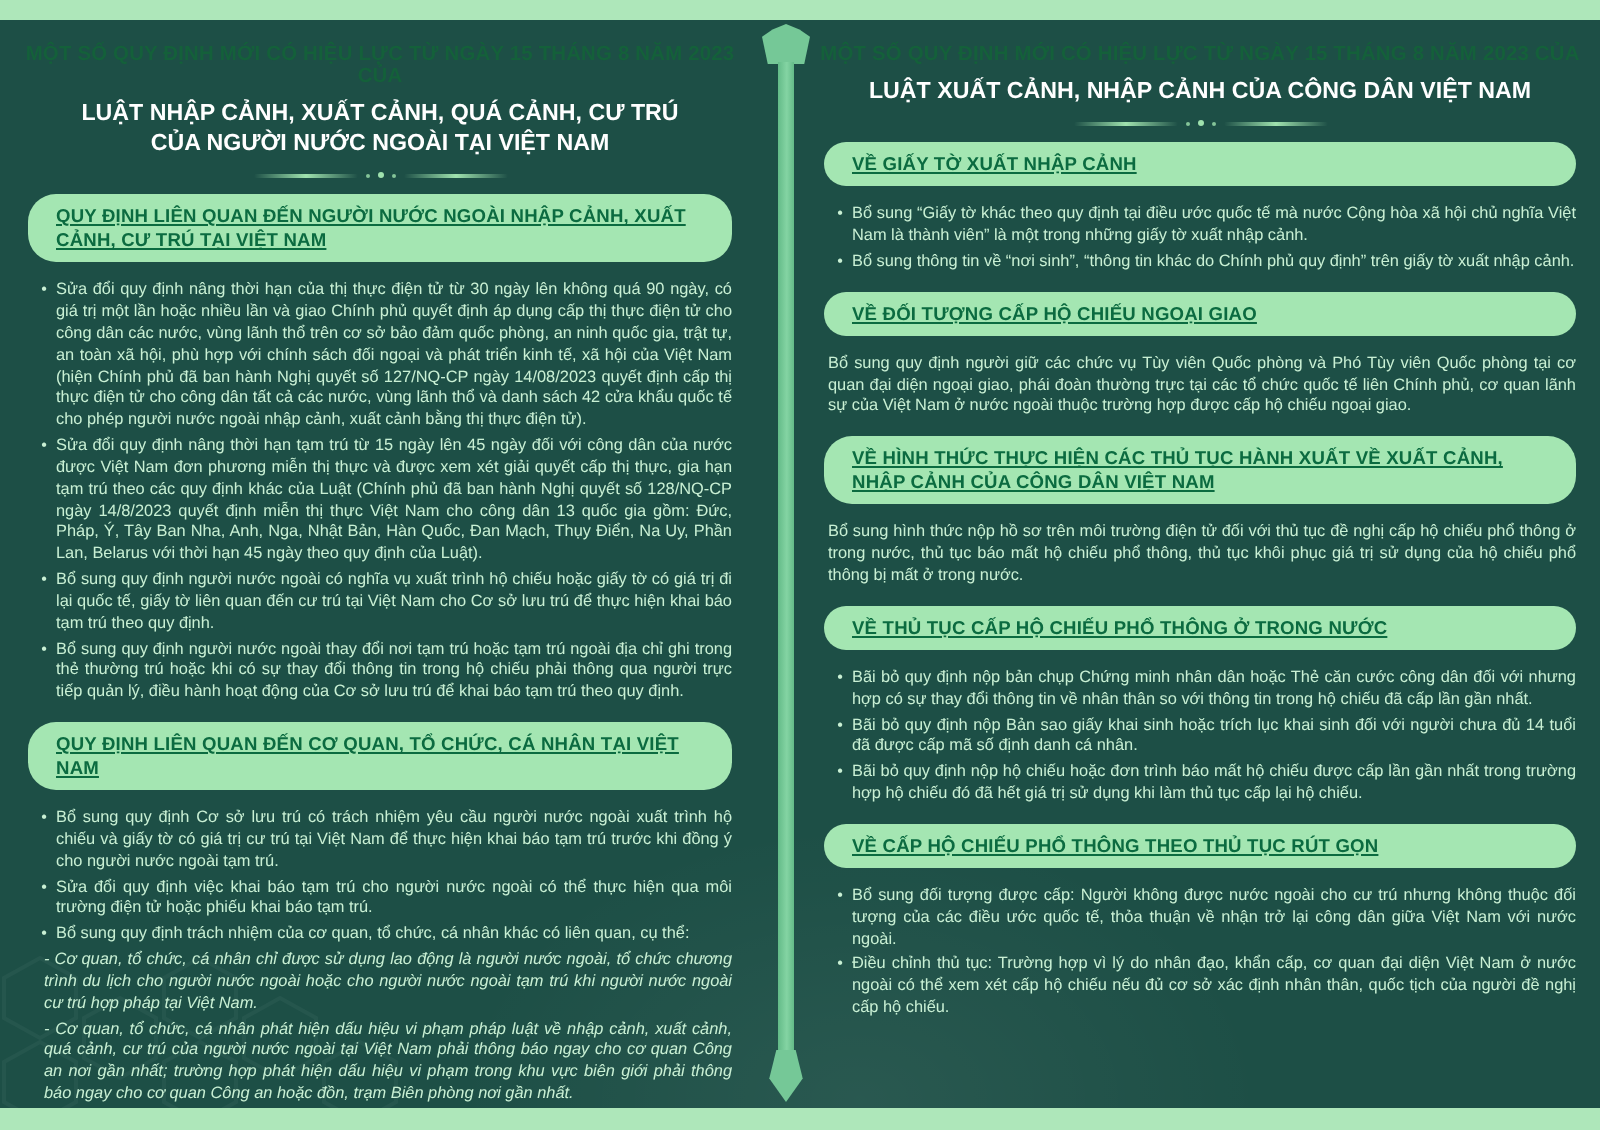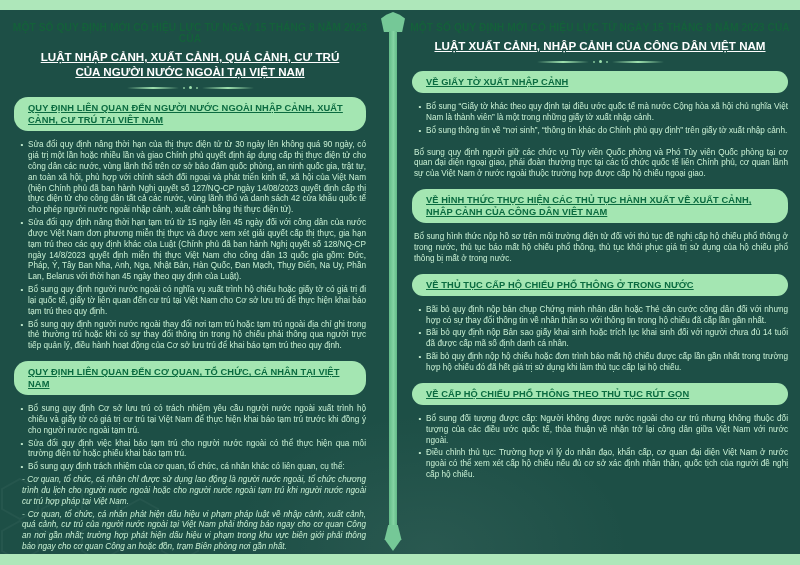--- a/index.html
+++ b/index.html
@@ -49,21 +49,21 @@
   .col{ position:absolute; top:10px; height:545px; z-index:2; }
   .col.left{ left:0; width:378px; padding:8px 10px 0 12px; }
   .col.right{ left:404px; width:396px; padding:8px 10px 0 6px; }
 
   .col-title1{
     text-align:center; color:var(--title-dark); font-weight:bold;
     font-size:10.2px; letter-spacing:.1px; margin-top:4px;
   }
   .col-title2{
     text-align:center; color:#ffffff; font-weight:bold;
-    font-size:11.6px; line-height:1.3; margin-top:5px;text-decoration:underline;
+    font-size:11.6px; line-height:1.3; margin-top:5px;
   }
   .ornament{ display:flex; align-items:center; justify-content:center; gap:4px; margin:7px auto 8px; }
   .ornament .line{ width:52px; height:2px; border-radius:2px;
     background:linear-gradient(90deg, rgba(164,230,178,0) , #9fe2ae, rgba(164,230,178,0)); }
   .ornament .dot{ width:3px; height:3px; border-radius:50%; background:#9fe2ae; }
   .ornament .dot.small{ width:2px; height:2px; opacity:.8; }
 
   .pill{
     background:var(--pill-bg); color:var(--pill-text);
     font-weight:bold; font-size:9.3px; line-height:1.3;
@@ -182,20 +182,21 @@
             <span class="dot">•</span>
             <span class="txt"><span>Bổ sung “Giấy tờ khác theo quy định tại điều ước quốc tế mà nước Cộng hòa xã hội chủ nghĩa Việt Nam là thành viên” là một trong những giấy tờ xuất nhập cảnh.</span></span>
           </div>
           <div class="item bullet">
             <span class="dot">•</span>
             <span class="txt"><span>Bổ sung thông tin về “nơi sinh”, “thông tin khác do Chính phủ quy định” trên giấy tờ xuất nhập cảnh.</span></span>
           </div>
         </div>
       </section>
       <section class="sec">
+        <div class="pill">VỀ ĐỐI TƯỢNG CẤP HỘ CHIẾU NGOẠI GIAO</div>
         <div class="items">
           <div class="item para"><span class="txt"><span>Bổ sung quy định người giữ các chức vụ Tùy viên Quốc phòng và Phó Tùy viên Quốc phòng tại cơ quan đại diện ngoại giao, phái đoàn thường trực tại các tổ chức quốc tế liên Chính phủ, cơ quan lãnh sự của Việt Nam ở nước ngoài thuộc trường hợp được cấp hộ chiếu ngoại giao.</span></span></div>
         </div>
       </section>
       <section class="sec">
         <div class="pill">VỀ HÌNH THỨC THỰC HIỆN CÁC THỦ TỤC HÀNH XUẤT VỀ XUẤT CẢNH, NHẬP CẢNH CỦA CÔNG DÂN VIỆT NAM</div>
         <div class="items">
           <div class="item para"><span class="txt"><span>Bổ sung hình thức nộp hồ sơ trên môi trường điện tử đối với thủ tục đề nghị cấp hộ chiếu phổ thông ở trong nước, thủ tục báo mất hộ chiếu phổ thông, thủ tục khôi phục giá trị sử dụng của hộ chiếu phổ thông bị mất ở trong nước.</span></span></div>
         </div>
       </section>

